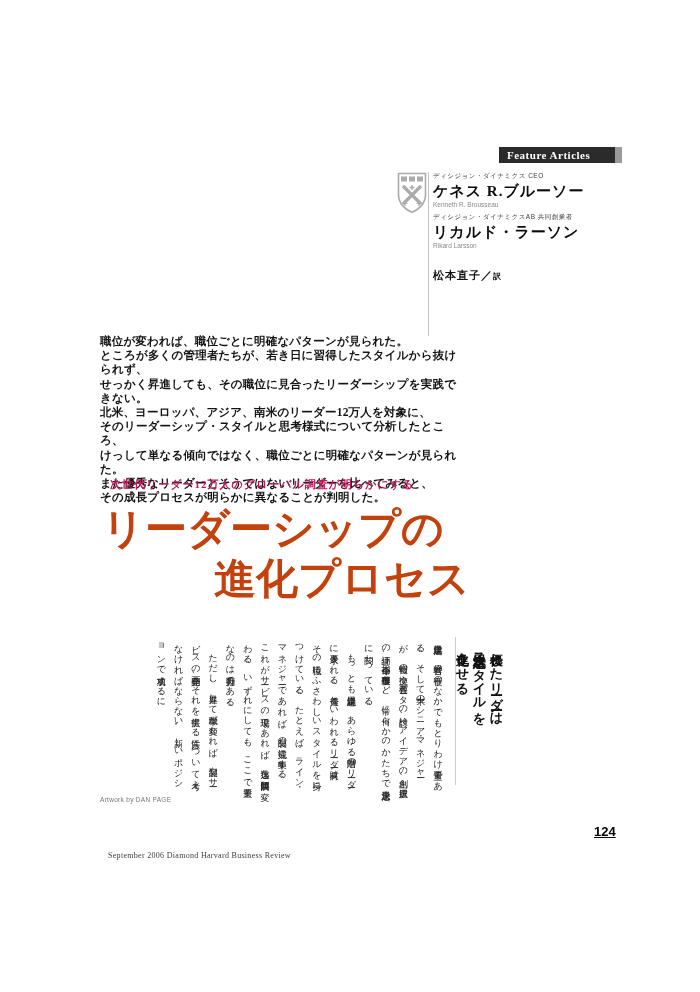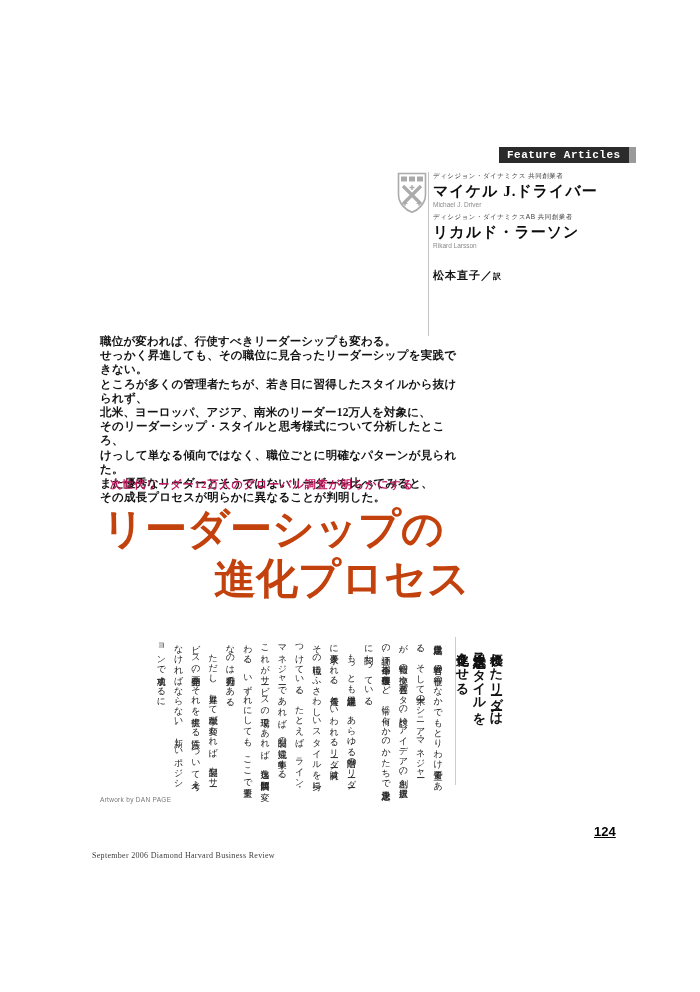--- a/index.html
+++ b/index.html
@@ -4,22 +4,22 @@
 <style>
   html,body{margin:0;padding:0;background:#fff;}
   .page{
     position:relative;width:700px;height:992px;background:#ffffff;overflow:hidden;
     font-family:"Liberation Serif","DejaVu Serif",serif;
   }
   
   .badge-row{position:absolute;left:499px;top:147px;display:flex;align-items:stretch;height:16px;}
   .badge{
     background:#2b2b2b;color:#ffffff;font-size:11px;font-weight:bold;
-    padding:1px 8px 0 8px;letter-spacing:0.5px;line-height:15px;
-    font-family:Liberation Mono, monospace;
+    padding:1px 25px 0 8px;letter-spacing:0.5px;line-height:15px;
+    font-family:Liberation Serif, serif;
   }
   .badge-tail{width:7px;background:#9a9a9a;}
   
   .crest{position:absolute;left:397px;top:172px;width:30px;height:42px;}
   
   .authors-rule{position:absolute;left:428px;top:172px;width:1px;height:164px;background:#c4c4c4;}
   .authors{position:absolute;left:433px;top:172px;width:255px;}
   .author{margin-bottom:4px;}
   .role{font-size:6.5px;color:#3a3a3a;letter-spacing:0.5px;line-height:8px;margin-bottom:2px;
         font-family:"Liberation Sans","DejaVu Sans",sans-serif;}
@@ -48,21 +48,21 @@
   .vbody{
     position:absolute;left:100px;top:638px;width:346px;height:153px;
     writing-mode:vertical-rl;font-size:9px;color:#222;line-height:17.3px;
     letter-spacing:0.2px;
   }
   .vbody p{margin:0;padding:0;}
   .vbody p.indent{text-indent:1em;}
   
   .artwork{position:absolute;left:100px;top:796px;font-size:6.5px;color:#777;letter-spacing:0.3px;
            font-family:"Liberation Sans","DejaVu Sans",sans-serif;}
-  .footer-left{position:absolute;left:92px;top:851px;font-size:8px;color:#3d3d3d;letter-spacing:0.3px;}
+  .footer-left{position:absolute;left:108px;top:851px;font-size:8px;color:#3d3d3d;letter-spacing:0.3px;}
   .footer-page{position:absolute;left:594px;top:824px;font-size:13px;font-weight:bold;color:#000;
                font-family:"Liberation Sans","DejaVu Sans",sans-serif;text-decoration:underline;}
 </style>
 </head>
 <body>
 
 <div class="page">
 
   <div class="badge-row">
     <span class="badge">Feature Articles</span>
@@ -78,38 +78,38 @@
       <path d="M6,14 L24,32 M24,14 L6,32" stroke="#ababab" stroke-width="3.2"></path>
       <path d="M15,13 v5 M12.5,15.5 h5" stroke="#ababab" stroke-width="1.4"></path>
       <path d="M8,29 v5 M5.5,31.5 h5 M22,29 v5 M19.5,31.5 h5" stroke="#ababab" stroke-width="1.2"></path>
     </svg>
   </div>
 
   <div class="authors-rule"></div>
 
   <div class="authors">
     <div class="author">
-      <div class="role">ディシジョン・ダイナミクス 共同創業者</div>
-      <div class="jname">マイケル J.ドライバー</div>
-      <div class="rname">Michael J. Driver</div>
+      <div class="role">ディシジョン・ダイナミクス CEO</div>
+      <div class="jname">ケネス R.ブルーソー</div>
+      <div class="rname">Kenneth R. Brousseau</div>
     </div>
     <div class="author">
       <div class="role">ディシジョン・ダイナミクスAB 共同創業者</div>
       <div class="jname">リカルド・ラーソン</div>
       <div class="rname">Rikard Larsson</div>
     </div>
     <div class="translator">
       <span>松本直子</span><span>／</span><span class="small">訳</span>
     </div>
   </div>
 
   <div class="lede">
-    <div>職位が変われば、行使すべきリーダーシップも変わる。</div>
+    <div>職位が変われば、職位ごとに明確なパターンが見られた。</div>
+    <div>ところが多くの管理者たちが、若き日に習得したスタイルから抜けられず、</div>
     <div>せっかく昇進しても、その職位に見合ったリーダーシップを実践できない。</div>
-    <div>ところが多くの管理者たちが、若き日に習得したスタイルから抜けられず、</div>
     <div>北米、ヨーロッパ、アジア、南米のリーダー12万人を対象に、</div>
     <div>そのリーダーシップ・スタイルと思考様式について分析したところ、</div>
     <div>けっして単なる傾向ではなく、職位ごとに明確なパターンが見られた。</div>
     <div>また優秀なリーダーとそうではないリーダーを比べてみると、</div>
     <div>その成長プロセスが明らかに異なることが判明した。</div>
   </div>
 
   <div class="kicker">次世代リーダー12万人のグローバル調査が明らかにする</div>
 
   <h1 class="title">

